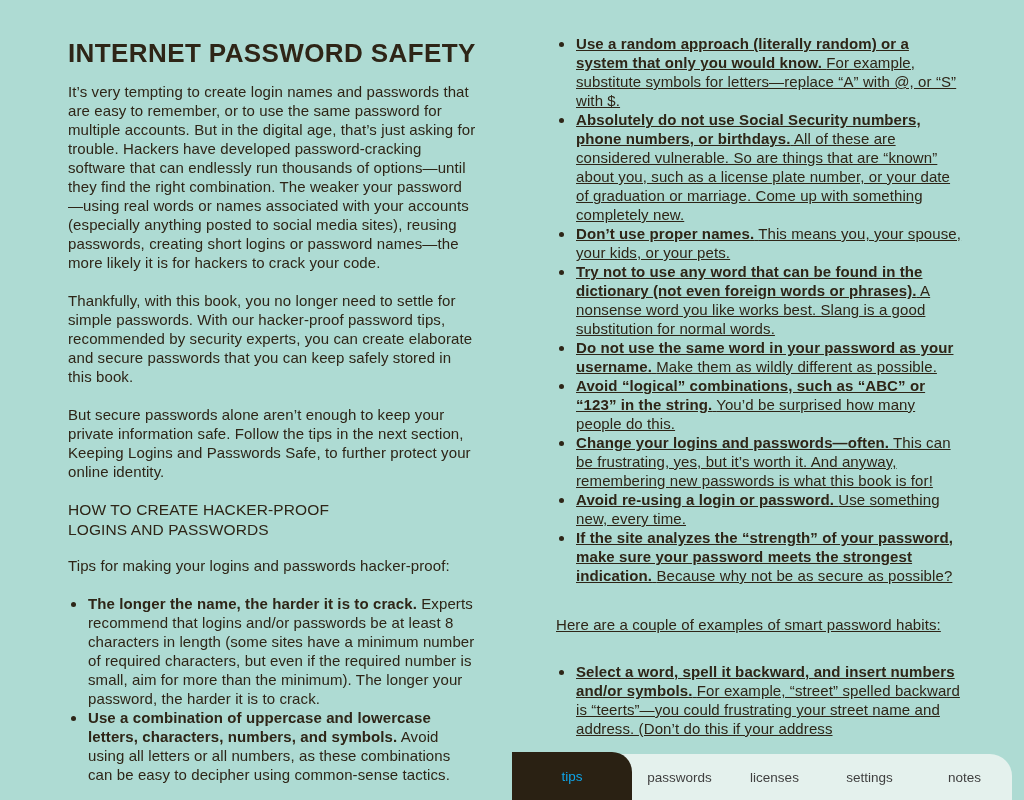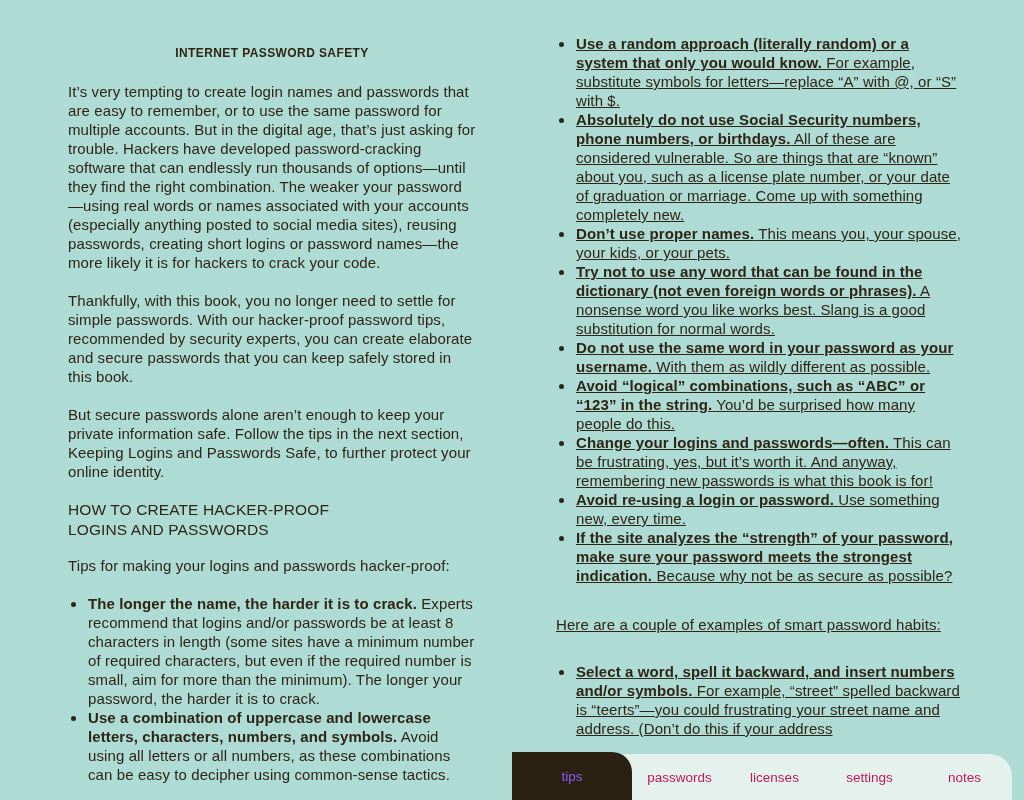--- a/index.html
+++ b/index.html
@@ -15,25 +15,24 @@
     position: absolute;
     font-size: 15px;
     line-height: 19px;
     letter-spacing: 0.1px;
   }
   .col-left  { left: 68px;  top: 42px; width: 408px; }
   .col-right { left: 556px; top: 34px; width: 408px; text-decoration: underline; }
 
   h1 {
     margin: 0 0 17px 0;
-    font-size: 12px;
+    font-size: 26px;
     line-height: 23px;
     font-weight: bold;
     letter-spacing: 0.4px;
-    text-align: center;
   }
   h2 {
     margin: 19px 0 0 0;
     font-size: 15.5px;
     line-height: 20px;
     font-weight: normal;
   }
   p { margin: 19px 0 0 0; }
   p.flush { margin-top: 16px; }
   .em { }
@@ -59,36 +58,36 @@
     position: absolute; inset: 0;
     background: #e4f1ed;
     border-top-right-radius: 22px;
   }
   .tab-active {
     position: absolute;
     left: 0; top: -2px; bottom: 0;
     width: 120px;
     background: #2a2113;
     border-top-right-radius: 20px;
-    color: #8b5cf6;
+    color: #0ea5e9;
     display: flex; align-items: center; justify-content: center;
     font-size: 13.5px;
     z-index: 2;
   }
   .tabs-rest {
     position: absolute;
     left: 120px; right: 0; top: 0; bottom: 0;
     display: flex;
     z-index: 1;
   }
   .tab {
     flex: 1 1 0;
     display: flex; align-items: center; justify-content: center;
     font-size: 13.5px;
-    color: #be185d;
+    color: #404040;
     cursor: pointer;
   }
 </style>
 </head>
 <body>
 
 <div class="col col-left">
   <h1><span>INTERNET PASSWORD SAFETY</span><br></h1>
 
   <p class="flush">It’s very tempting to create login names and passwords that are easy to remember, or to use the same password for multiple accounts. But in the digital age, that’s just asking for trouble. Hackers have developed password-cracking software that can endlessly run thousands of options—until they find the right combination. The weaker your password—using real words or names associated with your accounts (especially anything posted to social media sites), reusing passwords, creating short logins or password names—the more likely it is for hackers to crack your code.</p>
@@ -105,21 +104,21 @@
     <li><b>Use a combination of uppercase and lowercase letters, characters, numbers, and symbols.</b> <span>Avoid using all letters or all numbers, as these combinations can be easy to decipher using common-sense tactics.</span></li>
   </ul>
 </div>
 
 <div class="col col-right">
   <ul class="tips tight">
     <li><b>Use a random approach (literally random) or a system that only you would know.</b> <span>For example, substitute symbols for letters—replace “A” with @, or “S” with $.</span></li>
     <li><b>Absolutely do not use Social Security numbers, phone numbers, or birthdays.</b> <span>All of these are considered vulnerable. So are things that are “known” about you, such as a license plate number, or your date of graduation or marriage. Come up with something completely new.</span></li>
     <li><b>Don’t use proper names.</b> <span>This means you, your spouse, your kids, or your pets.</span></li>
     <li><b>Try not to use any word that can be found in the dictionary (not even foreign words or phrases).</b> <span>A nonsense word you like works best. Slang is a good substitution for normal words.</span></li>
-    <li><b>Do not use the same word in your password as your username.</b> <span>With them as wildly different as possible.</span></li>
+    <li><b>Do not use the same word in your password as your username.</b> <span>Make them as wildly different as possible.</span></li>
     <li><b>Avoid “logical” combinations, such as “ABC” or “123” in the string.</b> <span>You’d be surprised how many people do this.</span></li>
     <li><b>Change your logins and passwords—often.</b> <span>This can be frustrating, yes, but it’s worth it. And anyway, remembering new passwords is what this book is for!</span></li>
     <li><b>Avoid re-using a login or password.</b> <span>Use something new, every time.</span></li>
     <li><b>If the site analyzes the “strength” of your password, make sure your password meets the strongest indication.</b> <span>Because why not be as secure as possible?</span></li>
   </ul>
 
   <p class="interlude">Here are a couple of examples of smart password habits:</p>
 
   <ul class="tips spaced">
     <li><b>Select a word, spell it backward, and insert numbers and/or symbols.</b> <span>For example, “street” spelled backward is “teerts”—you could frustrating your street name and address. (Don’t do this if your address</span></li>

